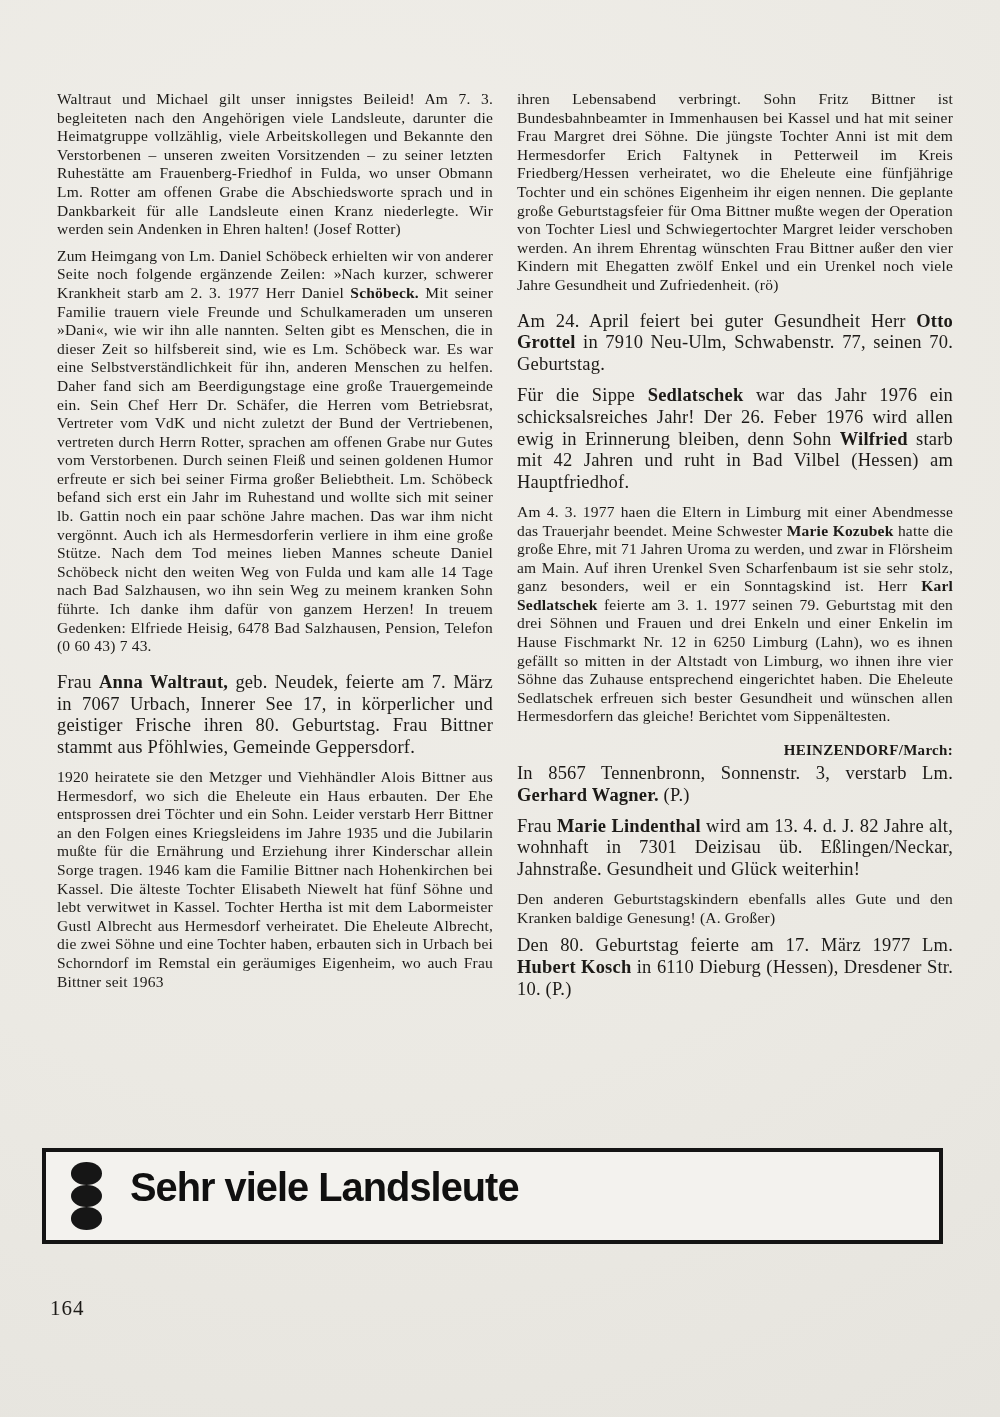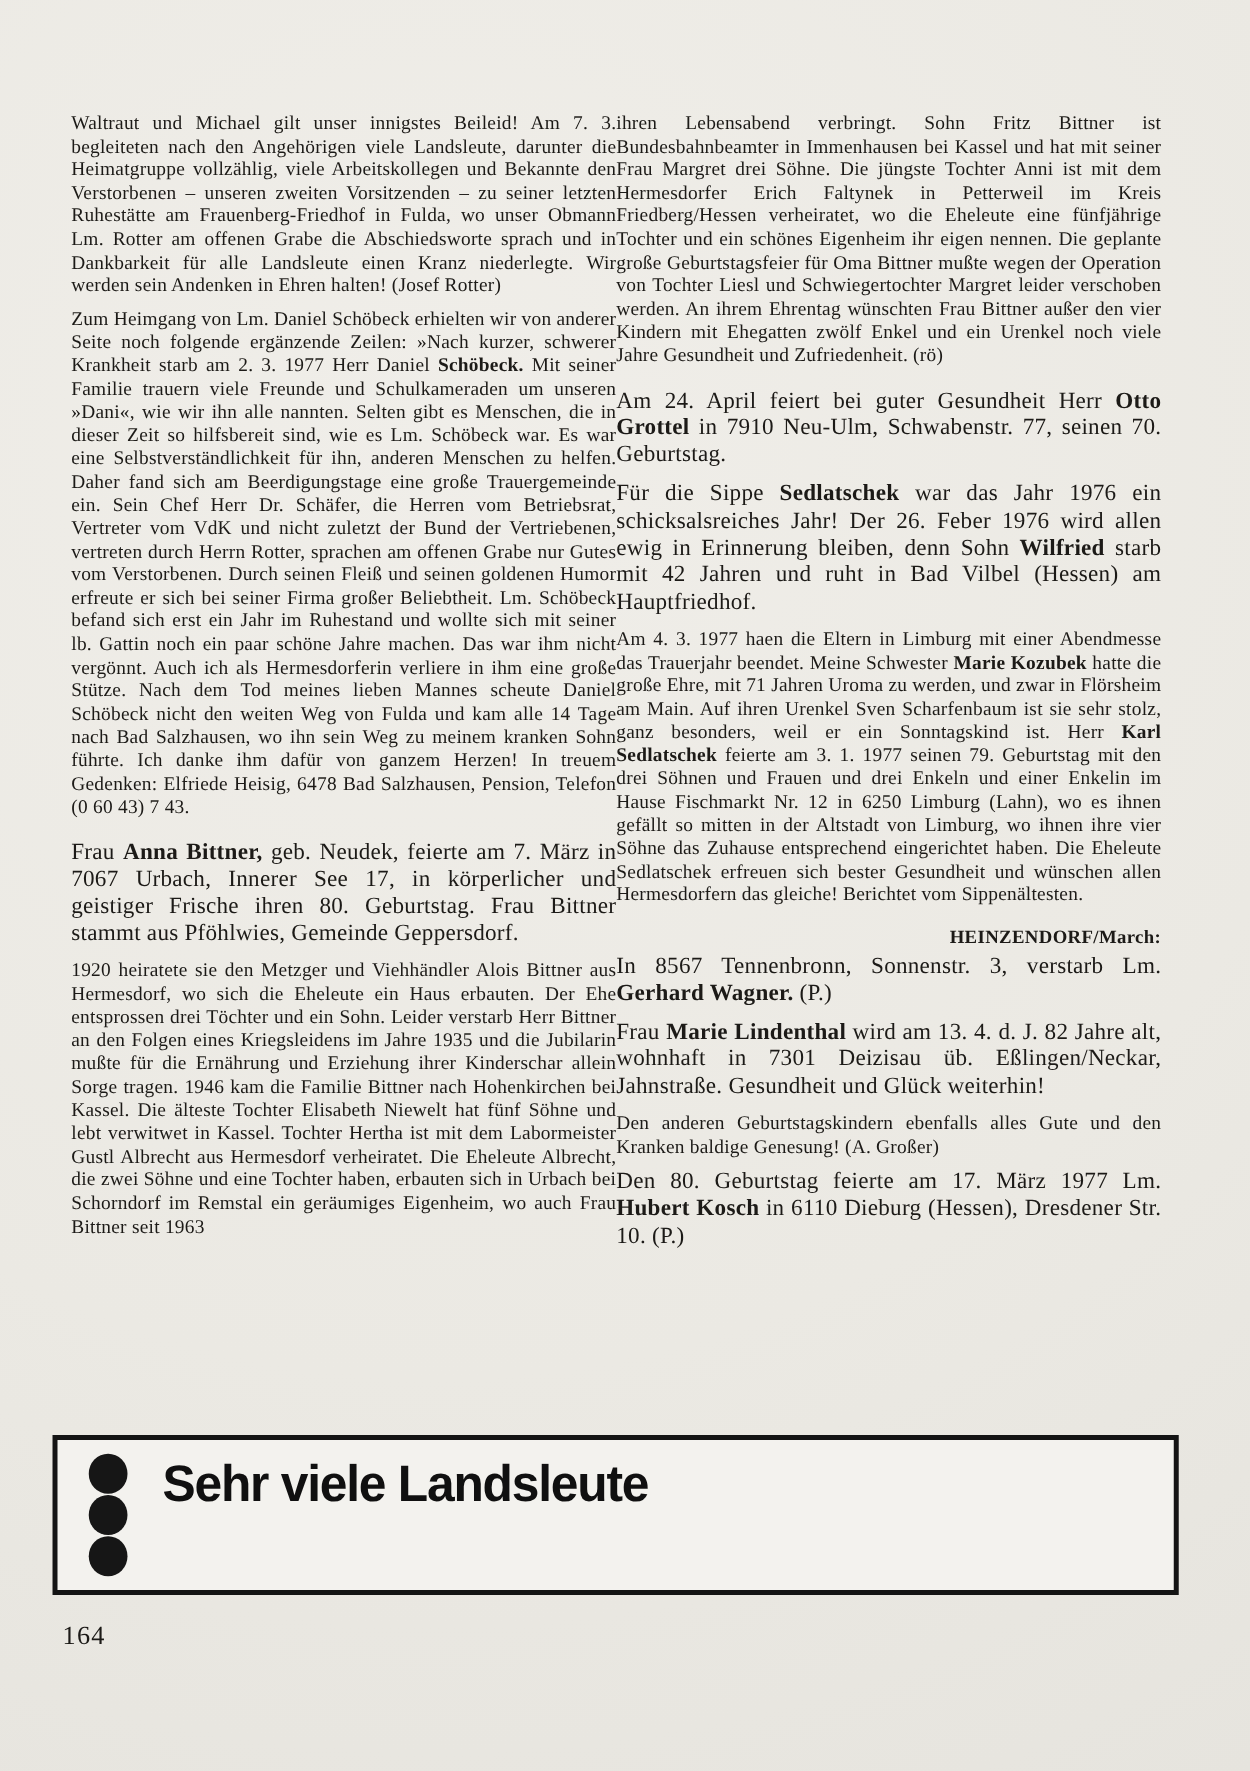--- a/index.html
+++ b/index.html
@@ -15,20 +15,21 @@
     background:radial-gradient(circle at 35% 25%, #f0eee9 0%, #ebe9e3 60%, #e6e4de 100%);
     color:#1c1a17;
     overflow:hidden;
   }
   .columns{
     position:absolute;
     left:57px;
     top:90px;
     width:896px;
     display:flex;
+    gap:24px;
   }
   .col{
     width:436px;
     flex:0 0 436px;
   }
   .p-small{
     font-size:15.5px;
     line-height:18.6px;
     text-align:justify;
     margin:0 0 8px 0;
@@ -48,21 +49,21 @@
     letter-spacing:0.3px;
     text-align:right;
   }
   .mt{margin-top:16px;}
   b{font-weight:bold;}
   .notice{
     position:absolute;
     left:42px;
     top:1148px;
     width:901px;
-    height:128px;
+    height:96px;
     border:4px solid #141414;
     background:#f3f2ee;
     box-sizing:border-box;
     display:flex;
     font-family:"Liberation Sans", sans-serif;
   }
   .bullet-rail{
     width:52px;
     display:flex;
     flex-direction:column;
@@ -114,21 +115,21 @@
 </head>
 <body>
 
 <div class="page">
 
   <div class="columns">
 
     <div class="col">
       <p class="p-small"><span>Waltraut und Michael gilt unser innigstes Beileid! Am 7. 3. begleiteten nach den Angehörigen viele Landsleute, darunter die Heimatgruppe vollzählig, viele Arbeitskollegen und Bekannte den Verstorbenen – unseren zweiten Vorsitzenden – zu seiner letzten Ruhestätte am Frauenberg-Friedhof in Fulda, wo unser Obmann Lm. Rotter am offenen Grabe die Abschiedsworte sprach und in Dankbarkeit für alle Landsleute einen Kranz niederlegte. Wir werden sein Andenken in Ehren halten! (Josef Rotter)</span></p>
       <p class="p-small"><span>Zum Heimgang von Lm. Daniel Schöbeck erhielten wir von anderer Seite noch folgende ergänzende Zeilen: »Nach kurzer, schwerer Krankheit starb am 2. 3. 1977 Herr Daniel </span><b>Schöbeck.</b><span> Mit seiner Familie trauern viele Freunde und Schulkameraden um unseren »Dani«, wie wir ihn alle nannten. Selten gibt es Menschen, die in dieser Zeit so hilfsbereit sind, wie es Lm. Schöbeck war. Es war eine Selbstverständlichkeit für ihn, anderen Menschen zu helfen. Daher fand sich am Beerdigungstage eine große Trauergemeinde ein. Sein Chef Herr Dr. Schäfer, die Herren vom Betriebsrat, Vertreter vom VdK und nicht zuletzt der Bund der Vertriebenen, vertreten durch Herrn Rotter, sprachen am offenen Grabe nur Gutes vom Verstorbenen. Durch seinen Fleiß und seinen goldenen Humor erfreute er sich bei seiner Firma großer Beliebtheit. Lm. Schöbeck befand sich erst ein Jahr im Ruhestand und wollte sich mit seiner lb. Gattin noch ein paar schöne Jahre machen. Das war ihm nicht vergönnt. Auch ich als Hermesdorferin verliere in ihm eine große Stütze. Nach dem Tod meines lieben Mannes scheute Daniel Schöbeck nicht den weiten Weg von Fulda und kam alle 14 Tage nach Bad Salzhausen, wo ihn sein Weg zu meinem kranken Sohn führte. Ich danke ihm dafür von ganzem Herzen! In treuem Gedenken: Elfriede Heisig, 6478 Bad Salzhausen, Pension, Telefon (0 60 43) 7 43.</span></p>
-      <p class="p-large mt"><span>Frau </span><b>Anna Bittner,</b><span> geb. Neudek, feierte am 7. März in 7067 Urbach, Innerer See 17, in körperlicher und geistiger Frische ihren 80. Geburtstag. Frau Bittner stammt aus Pföhlwies, Gemeinde Geppersdorf.</span></p>
+      <p class="p-large mt"><span>Frau </span><b>Anna Waltraut,</b><span> geb. Neudek, feierte am 7. März in 7067 Urbach, Innerer See 17, in körperlicher und geistiger Frische ihren 80. Geburtstag. Frau Bittner stammt aus Pföhlwies, Gemeinde Geppersdorf.</span></p>
       <p class="p-small"><span>1920 heiratete sie den Metzger und Viehhändler Alois Bittner aus Hermesdorf, wo sich die Eheleute ein Haus erbauten. Der Ehe entsprossen drei Töchter und ein Sohn. Leider verstarb Herr Bittner an den Folgen eines Kriegsleidens im Jahre 1935 und die Jubilarin mußte für die Ernährung und Erziehung ihrer Kinderschar allein Sorge tragen. 1946 kam die Familie Bittner nach Hohenkirchen bei Kassel. Die älteste Tochter Elisabeth Niewelt hat fünf Söhne und lebt verwitwet in Kassel. Tochter Hertha ist mit dem Labormeister Gustl Albrecht aus Hermesdorf verheiratet. Die Eheleute Albrecht, die zwei Söhne und eine Tochter haben, erbauten sich in Urbach bei Schorndorf im Remstal ein geräumiges Eigenheim, wo auch Frau Bittner seit 1963</span></p>
     </div>
 
     <div class="col">
       <p class="p-small"><span>ihren Lebensabend verbringt. Sohn Fritz Bittner ist Bundesbahnbeamter in Immenhausen bei Kassel und hat mit seiner Frau Margret drei Söhne. Die jüngste Tochter Anni ist mit dem Hermesdorfer Erich Faltynek in Petterweil im Kreis Friedberg/Hessen verheiratet, wo die Eheleute eine fünfjährige Tochter und ein schönes Eigenheim ihr eigen nennen. Die geplante große Geburtstagsfeier für Oma Bittner mußte wegen der Operation von Tochter Liesl und Schwiegertochter Margret leider verschoben werden. An ihrem Ehrentag wünschten Frau Bittner außer den vier Kindern mit Ehegatten zwölf Enkel und ein Urenkel noch viele Jahre Gesundheit und Zufriedenheit. (rö)</span></p>
       <p class="p-large mt"><span>Am 24. April feiert bei guter Gesundheit Herr </span><b>Otto Grottel</b><span> in 7910 Neu-Ulm, Schwabenstr. 77, seinen 70. Geburtstag.</span></p>
       <p class="p-large"><span>Für die Sippe </span><b>Sedlatschek</b><span> war das Jahr 1976 ein schicksalsreiches Jahr! Der 26. Feber 1976 wird allen ewig in Erinnerung bleiben, denn Sohn </span><b>Wilfried</b><span> starb mit 42 Jahren und ruht in Bad Vilbel (Hessen) am Hauptfriedhof.</span></p>
       <p class="p-small"><span>Am 4. 3. 1977 haen die Eltern in Limburg mit einer Abendmesse das Trauerjahr beendet. Meine Schwester </span><b>Marie Kozubek</b><span> hatte die große Ehre, mit 71 Jahren Uroma zu werden, und zwar in Flörsheim am Main. Auf ihren Urenkel Sven Scharfenbaum ist sie sehr stolz, ganz besonders, weil er ein Sonntagskind ist. Herr </span><b>Karl Sedlatschek</b><span> feierte am 3. 1. 1977 seinen 79. Geburtstag mit den drei Söhnen und Frauen und drei Enkeln und einer Enkelin im Hause Fischmarkt Nr. 12 in 6250 Limburg (Lahn), wo es ihnen gefällt so mitten in der Altstadt von Limburg, wo ihnen ihre vier Söhne das Zuhause entsprechend eingerichtet haben. Die Eheleute Sedlatschek erfreuen sich bester Gesundheit und wünschen allen Hermesdorfern das gleiche! Berichtet vom Sippenältesten.</span></p>
       <h3 class="sec-head"><b>HEINZENDORF/March:</b></h3>
       <p class="p-large"><span>In 8567 Tennenbronn, Sonnenstr. 3, verstarb Lm. </span><b>Gerhard Wagner.</b><span> (P.)</span></p>

